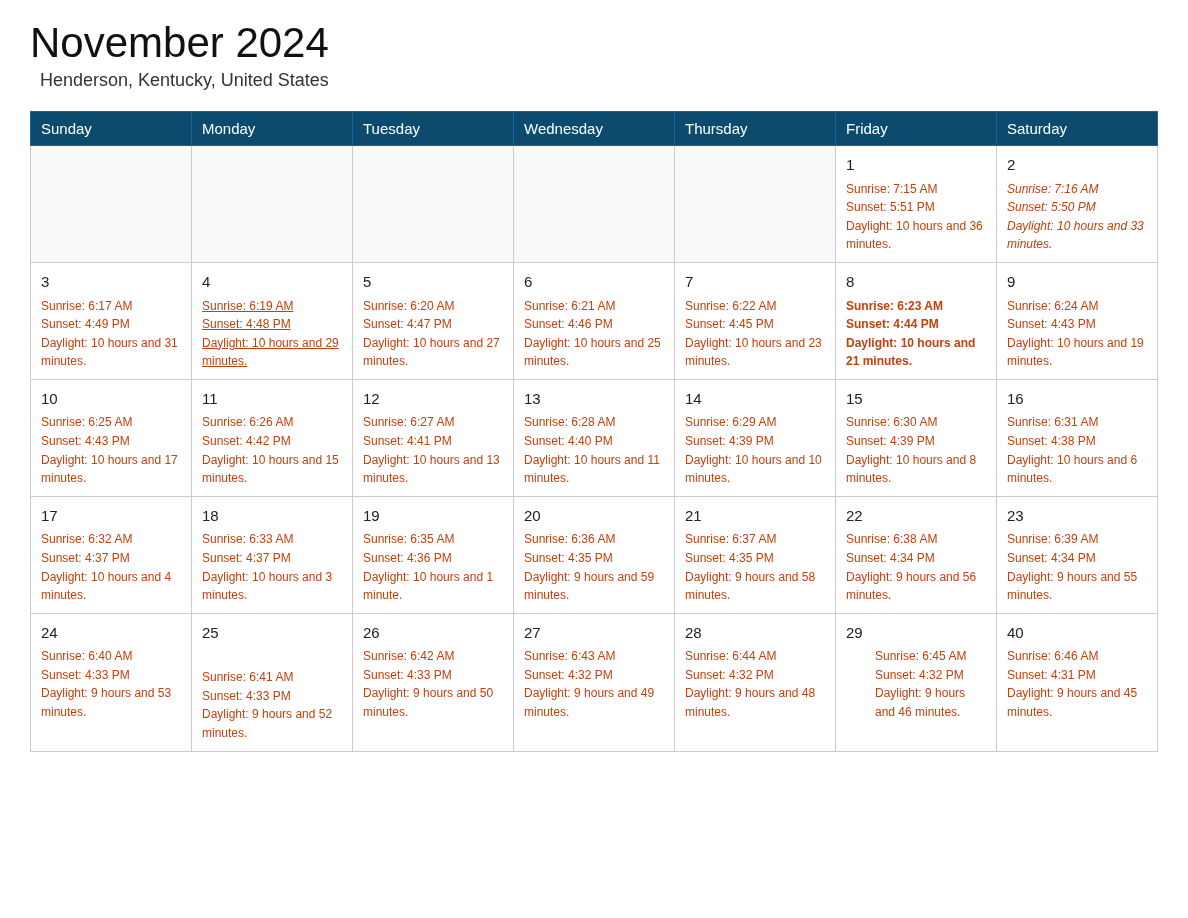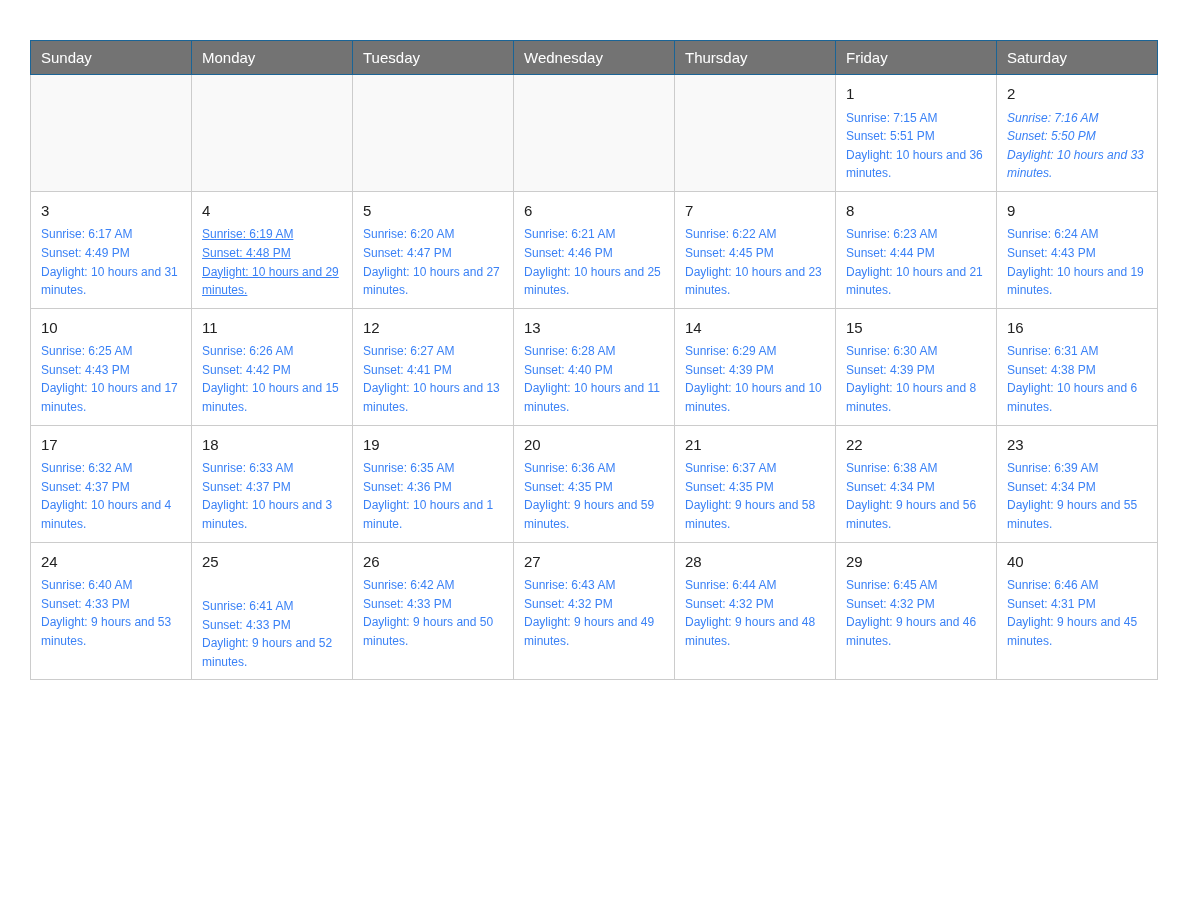--- a/index.html
+++ b/index.html
@@ -49,21 +49,21 @@
       font-size: 18px;
       color: #333;
       margin-top: 4px;
     }
     .calendar {
       width: 100%;
       border-collapse: collapse;
       border: 1.5px solid #1a6496;
     }
     .calendar th {
-      background-color: #737373;
+      background-color: #0c4a6e;
       color: #fff;
       font-size: 15px;
       font-weight: normal;
       padding: 8px 10px;
       text-align: left;
       border: 1px solid #1a6496;
     }
     .calendar td {
       vertical-align: top;
       padding: 8px 10px;
@@ -79,29 +79,31 @@
       font-weight: normal;
       display: block;
       margin-bottom: 3px;
     }
     .empty-cell {
       background: #f9f9f9;
     }
     .sun-info {
       display: block;
       font-size: 12px;
-      color: #3b82f6;
+      color: #c2410c;
       line-height: 1.55;
     }
   </style>
 </head>
 <body>
 
 <div class="header">
   <div class="title-block">
+    <div class="month-title">November 2024</div>
+    <div class="location">Henderson, Kentucky, United States</div>
   </div>
 </div>
 
 <table class="calendar">
   <thead>
     <tr>
     <th>Sunday</th>
         <th>Monday</th>
         <th>Tuesday</th>
         <th>Wednesday</th>
@@ -156,21 +158,21 @@
 Daylight: 10 hours and 25 minutes.</span>
         </td>
         <td>
           <span class="day-num">7</span>
           <span class="sun-info" style="white-space: pre-line;">Sunrise: 6:22 AM
 Sunset: 4:45 PM
 Daylight: 10 hours and 23 minutes.</span>
         </td>
         <td>
           <span class="day-num">8</span>
-          <span class="sun-info" style="white-space: pre-line;">Sunrise: 6:23 AM
+          <span class="sun-info" style="white-space: pre-line; font-weight: bold;">Sunrise: 6:23 AM
 Sunset: 4:44 PM
 Daylight: 10 hours and 21 minutes.</span>
         </td>
         <td>
           <span class="day-num">9</span>
           <span class="sun-info" style="white-space: pre-line;">Sunrise: 6:24 AM
 Sunset: 4:43 PM
 Daylight: 10 hours and 19 minutes.</span>
         </td>
       </tr>
@@ -288,21 +290,21 @@
 Daylight: 9 hours and 49 minutes.</span>
         </td>
         <td>
           <span class="day-num">28</span>
           <span class="sun-info" style="white-space: pre-line;">Sunrise: 6:44 AM
 Sunset: 4:32 PM
 Daylight: 9 hours and 48 minutes.</span>
         </td>
         <td>
           <span class="day-num">29</span>
-          <span class="sun-info" style="white-space: pre-line;">Sunrise: 6:45 AM
+          <span class="sun-info" style="white-space: pre-line; margin-left: 29px;">Sunrise: 6:45 AM
 Sunset: 4:32 PM
 Daylight: 9 hours and 46 minutes.</span>
         </td>
         <td>
           <span class="day-num">40</span>
           <span class="sun-info" style="white-space: pre-line;">Sunrise: 6:46 AM
 Sunset: 4:31 PM
 Daylight: 9 hours and 45 minutes.</span>
         </td>
       </tr>

